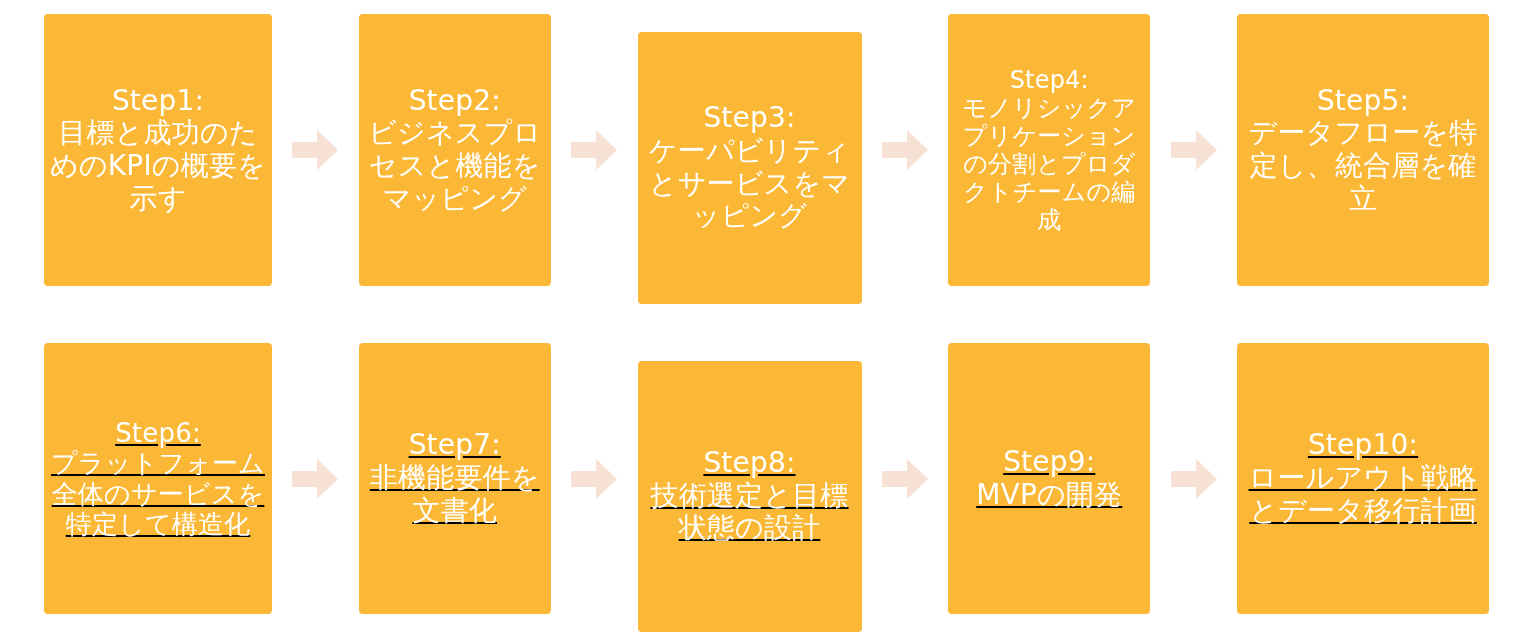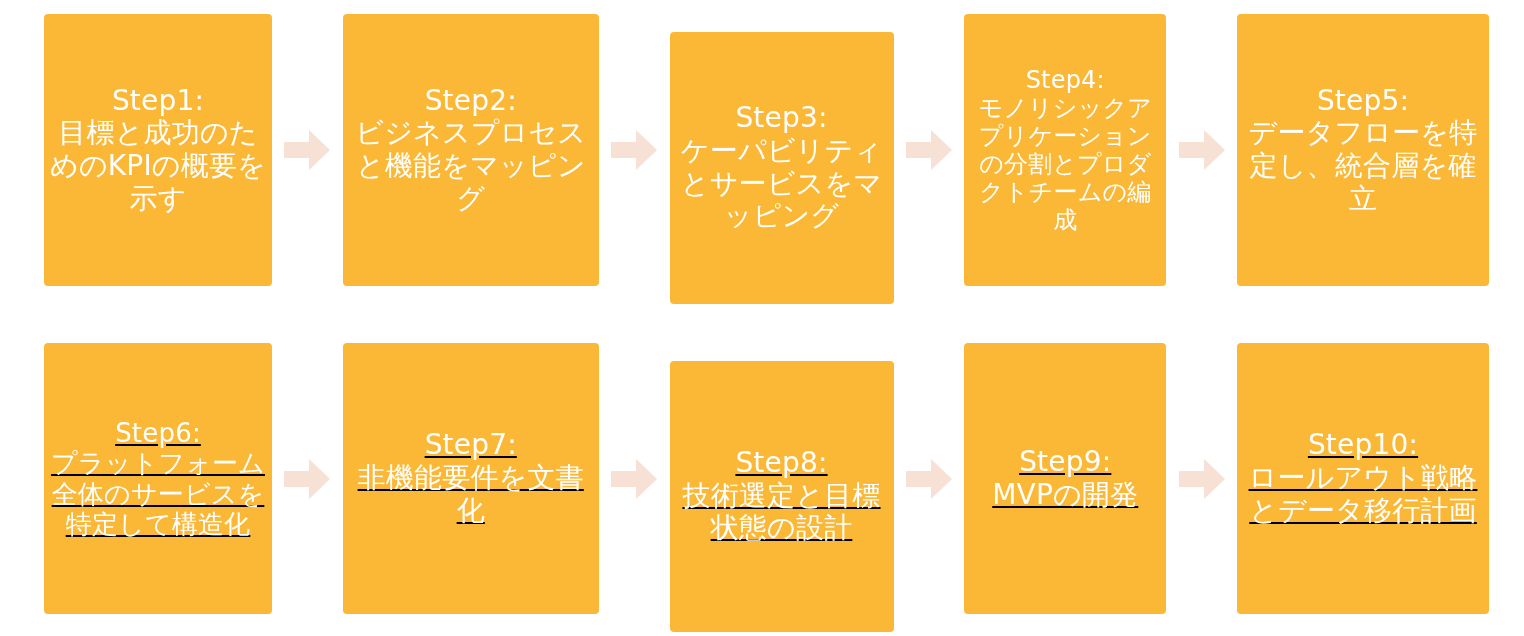--- a/index.html
+++ b/index.html
@@ -48,21 +48,21 @@
   .step-label {
     display: block;
     white-space: pre-line;
     line-height: 1.17;
     letter-spacing: 0.2px;
     font-weight: 400;
   }
 
   
   .w-b1 { width: 228px; }
-  .w-b2 { width: 256px; }
+  .w-b2 { width: 192px; }
   .w-b3 { width: 224px; margin-top: 35px; }
   .w-b4 { width: 202px; }
   .w-b5 { width: 252px; justify-content: center; }
 
   
   .fs-28 { font-size: 28px; }
   .fs-26 { font-size: 26px; }
   .fs-24 { font-size: 24px; }
 
   .arrow-cell {

